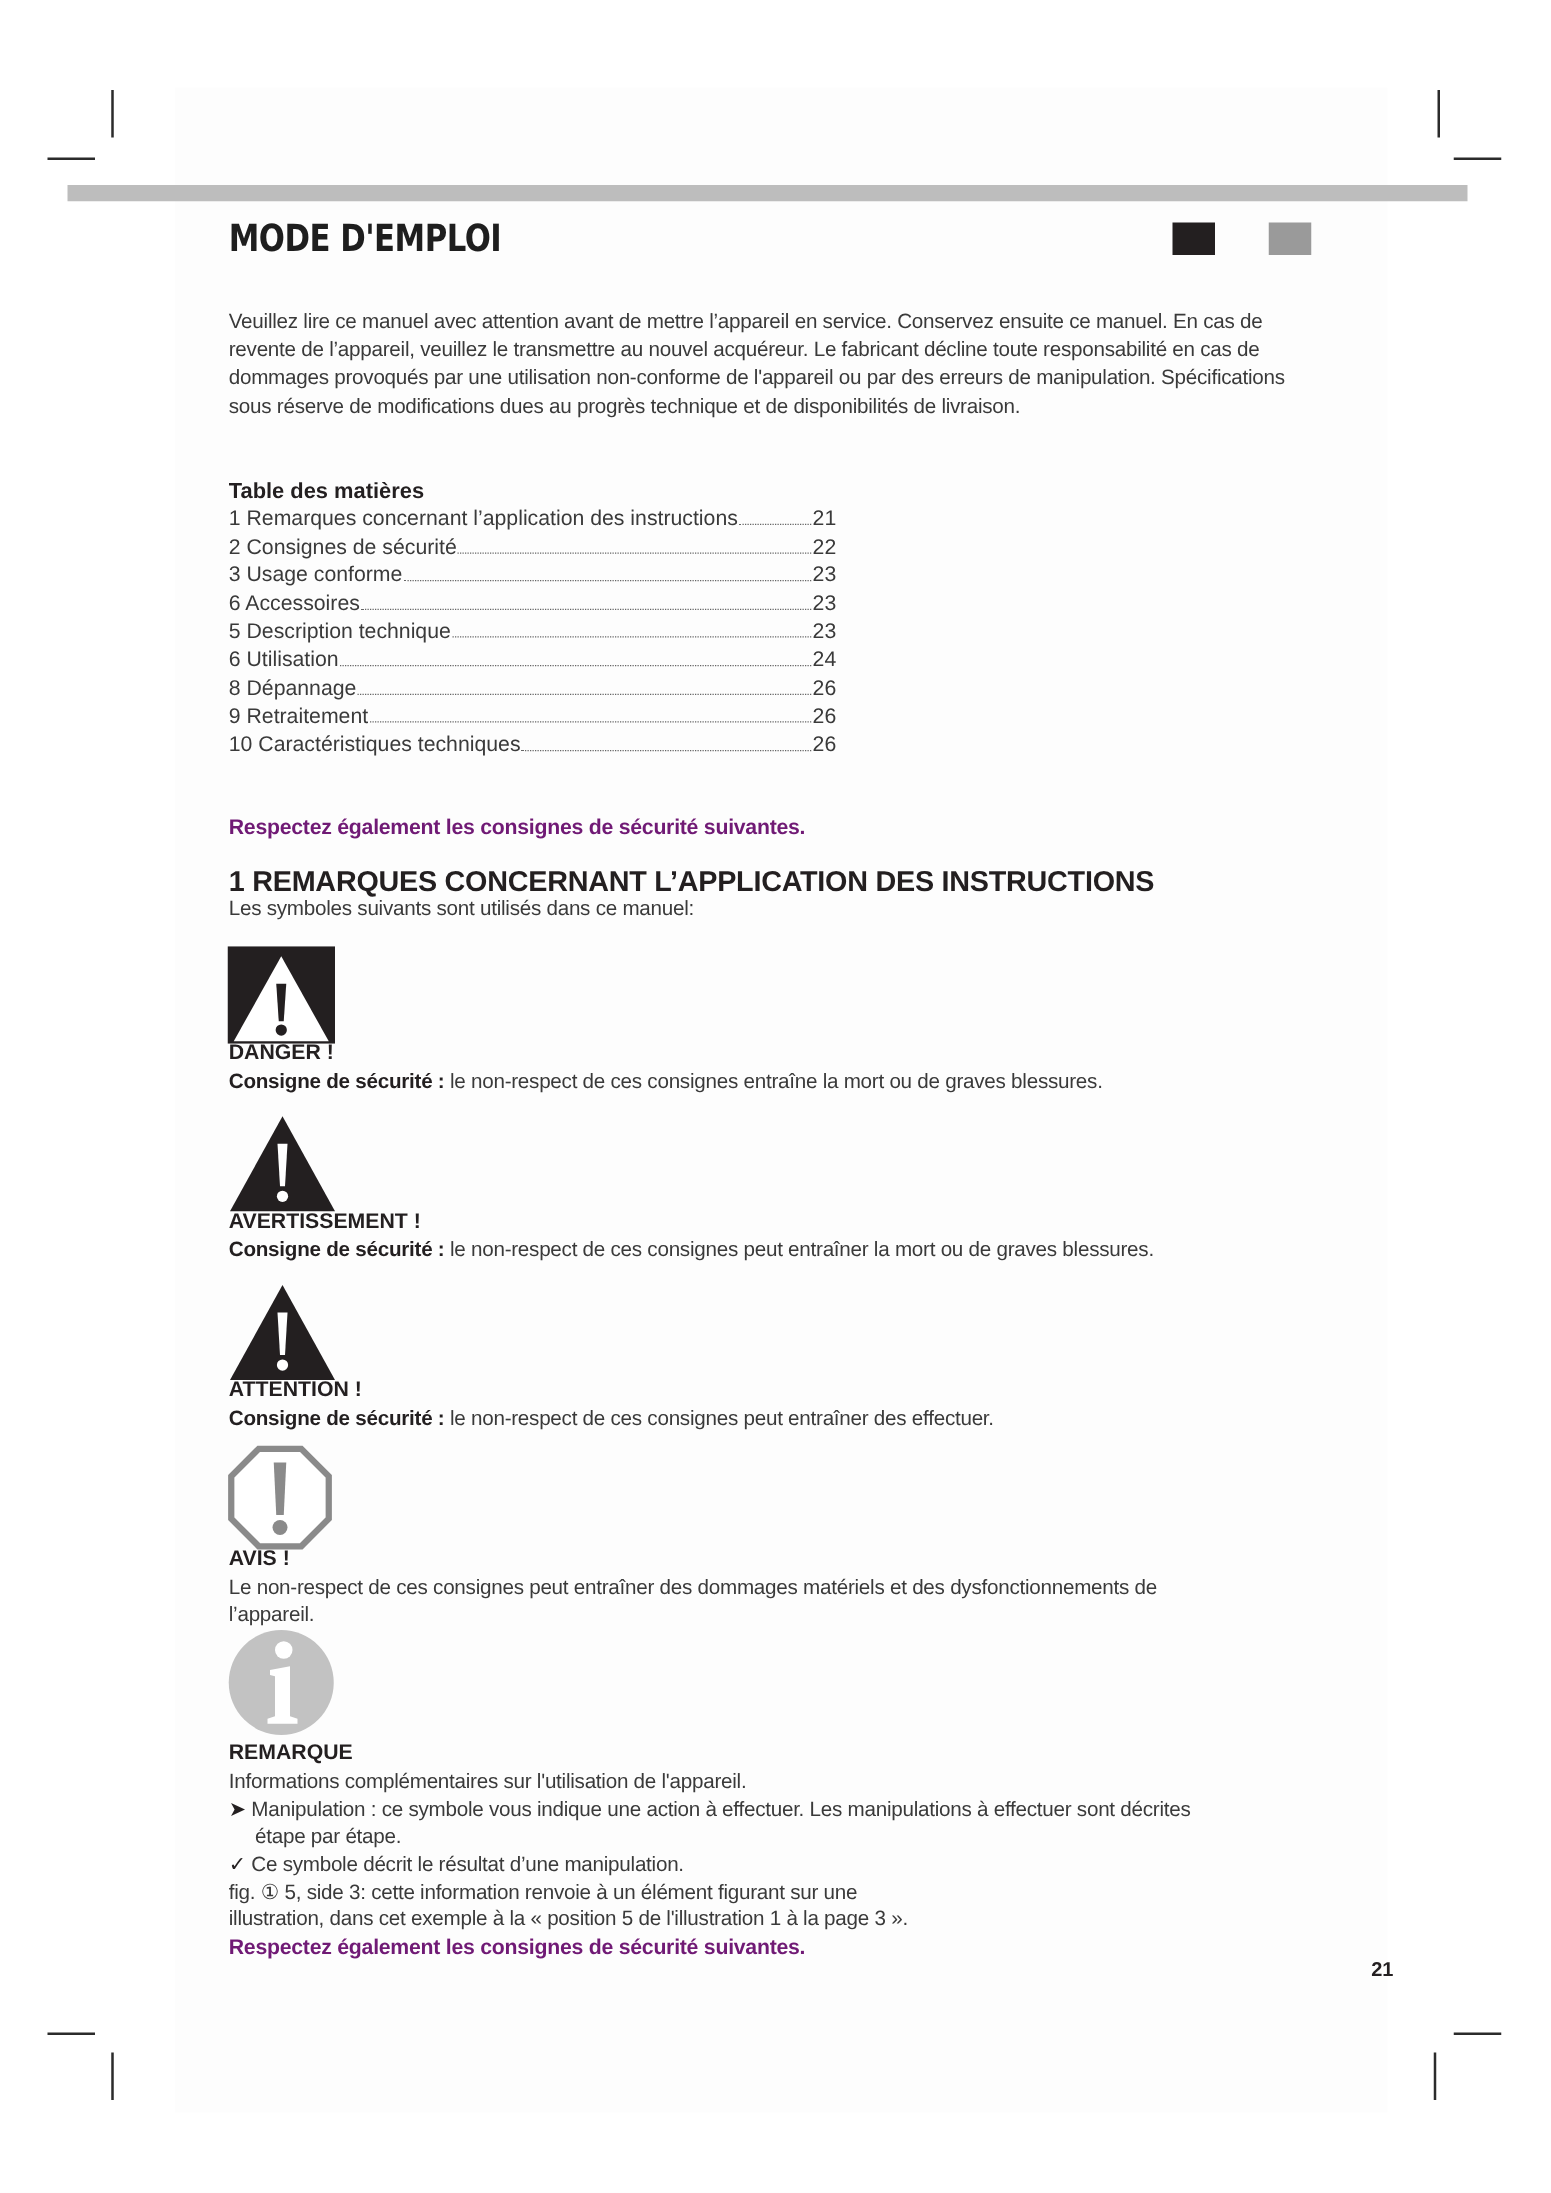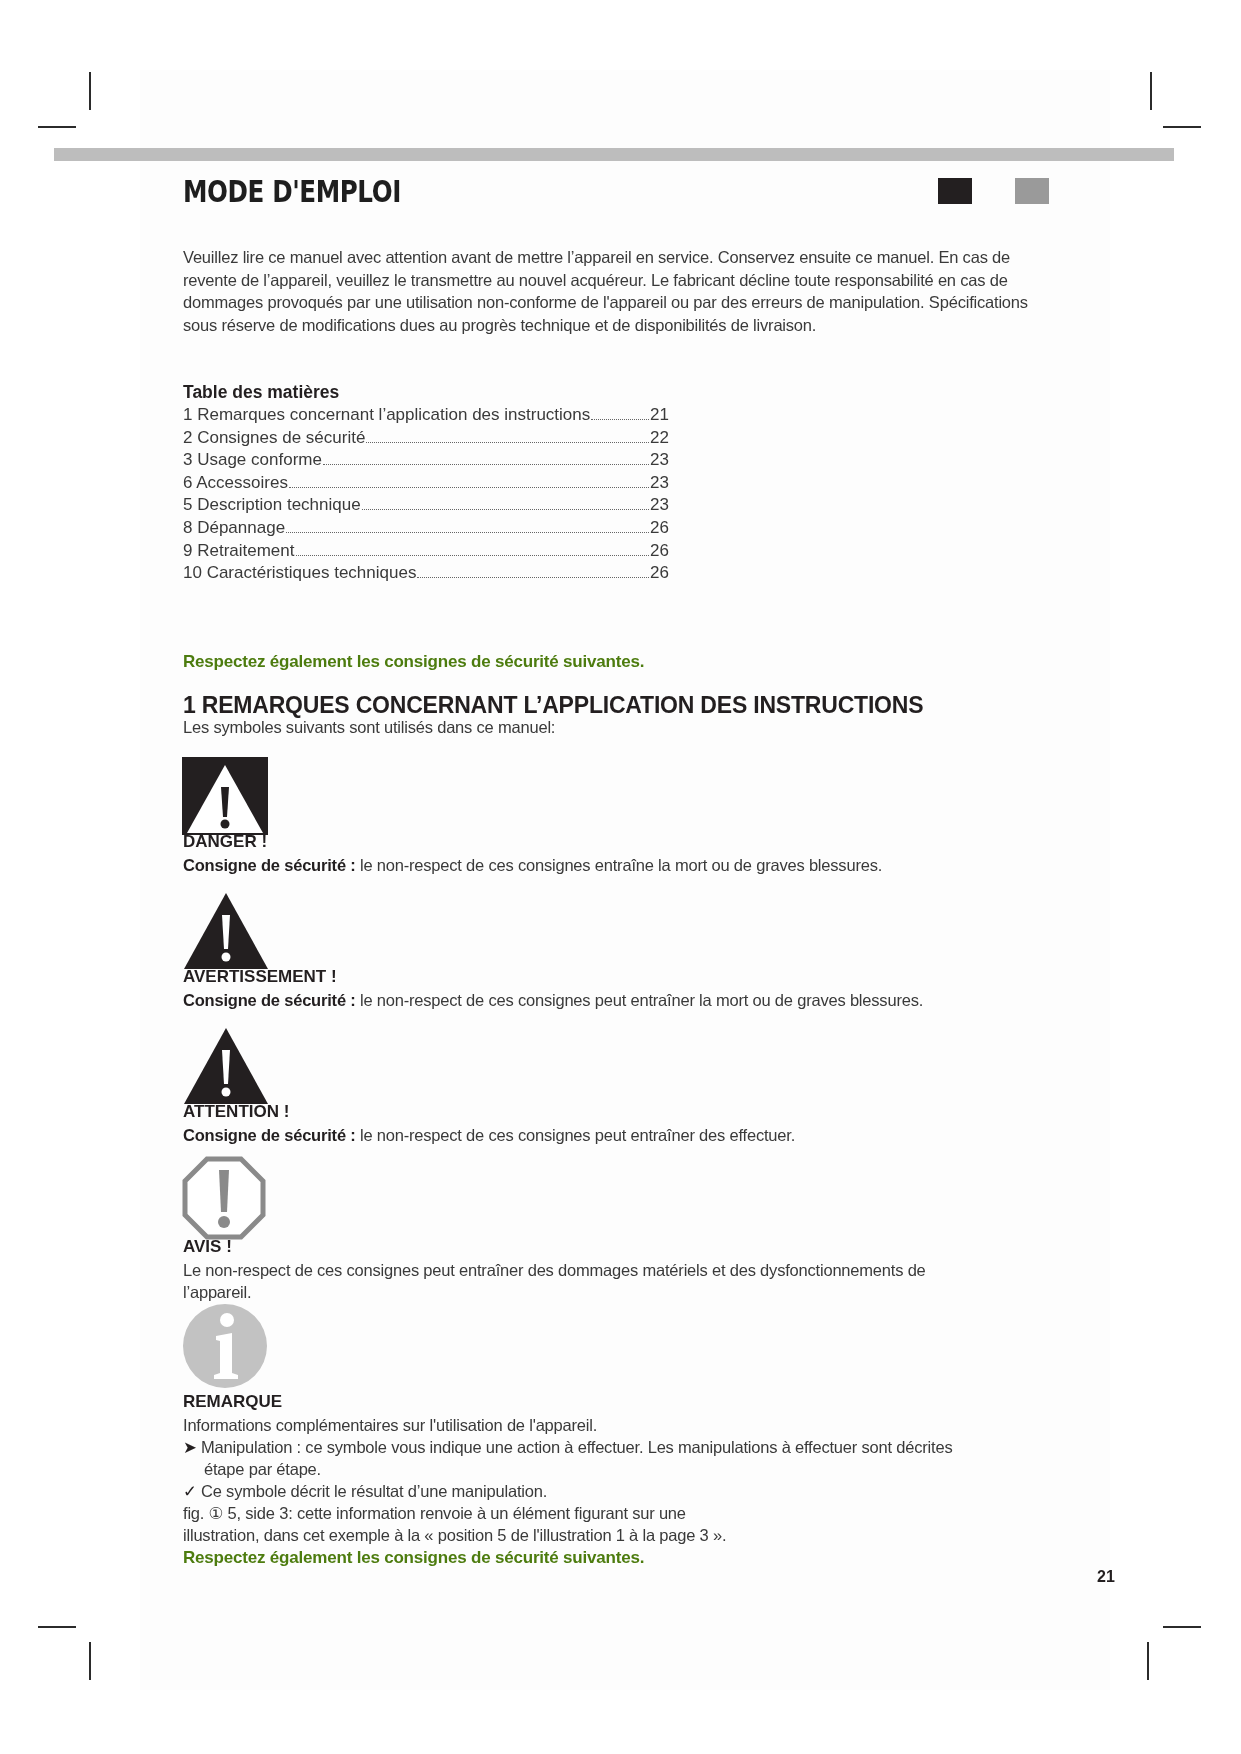--- a/index.html
+++ b/index.html
@@ -25,21 +25,21 @@
       position: absolute; left: 183px; width: 880px; margin: 0;
       font-size: 16.5px; line-height: 22.5px; color: #3a3a3a; letter-spacing: -0.2px;
     }
     .intro { top: 246px; }
     .toc-title { position: absolute; left: 183px; top: 382px; margin: 0; font-weight: bold; font-size: 17.5px; color: #231f20; }
     .toc { position: absolute; left: 183px; top: 405px; width: 486px; margin: 0; padding: 0; list-style: none; }
     .toc li { display: flex; align-items: baseline; height: 22.6px; font-size: 17px; color: #3a3a3a; }
     .toc .lbl { white-space: nowrap; }
     .toc .dots { flex: 1; border-bottom: 1.5px dotted #666; margin: 0 1px 4px 1px; height: 0; }
     .toc .pg { white-space: nowrap; }
-    .bold-note { position: absolute; left: 183px; margin: 0; font-weight: bold; font-size: 17px; color: #4d7c0f; letter-spacing: -0.2px; }
+    .bold-note { position: absolute; left: 183px; margin: 0; font-weight: bold; font-size: 17px; color: #701a75; letter-spacing: -0.2px; }
     .section-heading { position: absolute; left: 183px; top: 692px; margin: 0; font-weight: bold; font-size: 23px; color: #231f20; letter-spacing: -0.2px; }
     .icon { position: absolute; left: 182px; }
     .sym-label { position: absolute; left: 183px; margin: 0; font-weight: bold; font-size: 17px; color: #231f20; }
     .line { position: absolute; left: 183px; margin: 0; font-size: 16.5px; color: #3a3a3a; letter-spacing: -0.2px; white-space: nowrap; }
     .line b { color: #231f20; }
     .page-num { position: absolute; left: 1097px; top: 1568px; margin: 0; font-weight: bold; font-size: 16px; color: #231f20; }
   </style>
 </head>
 <body>
 
@@ -81,20 +81,25 @@
     </li>
   <li>
       <span class="lbl">6 Accessoires</span>
       <span class="dots"></span>
       <span class="pg">23</span>
     </li>
   <li>
       <span class="lbl">5 Description technique</span>
       <span class="dots"></span>
       <span class="pg">23</span>
+    </li>
+  <li>
+      <span class="lbl">6 Utilisation</span>
+      <span class="dots"></span>
+      <span class="pg">24</span>
     </li>
   <li>
       <span class="lbl">8 Dépannage</span>
       <span class="dots"></span>
       <span class="pg">26</span>
     </li>
   <li>
       <span class="lbl">9 Retraitement</span>
       <span class="dots"></span>
       <span class="pg">26</span>

